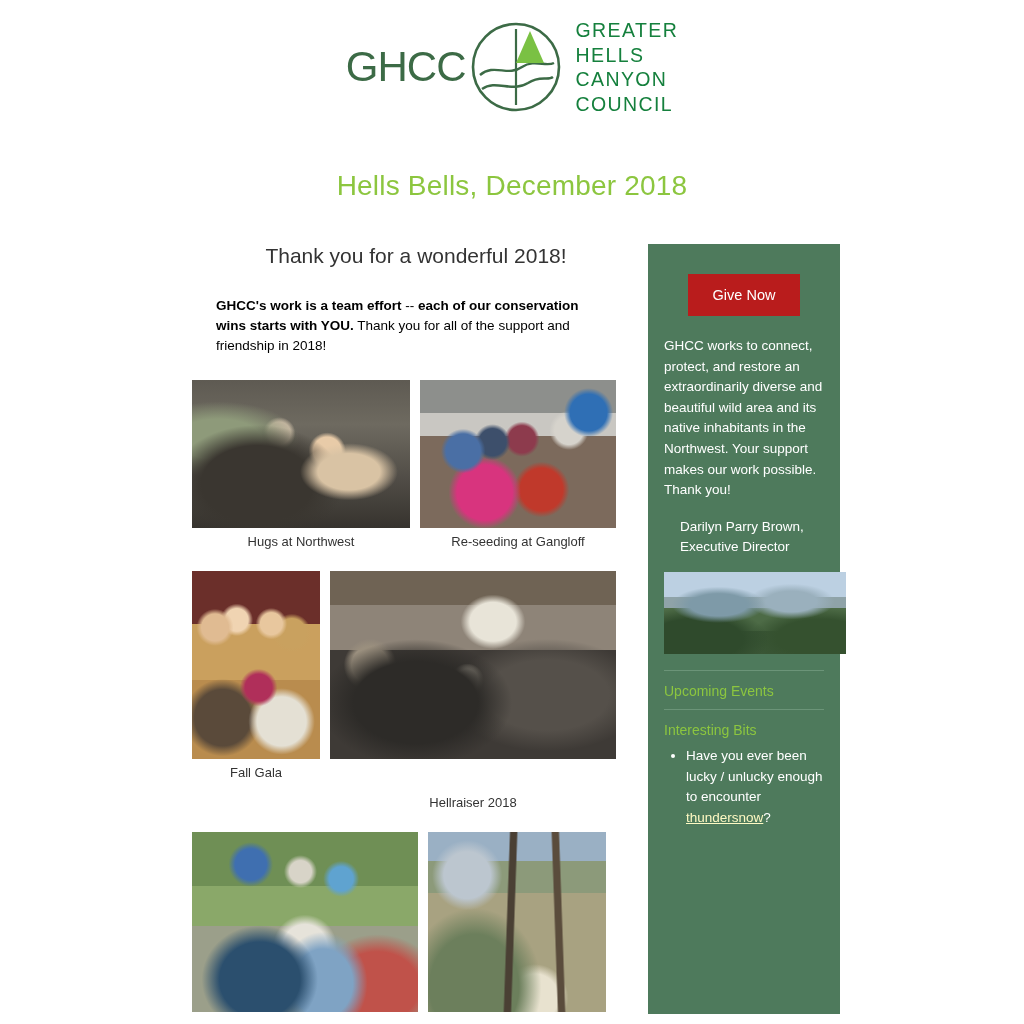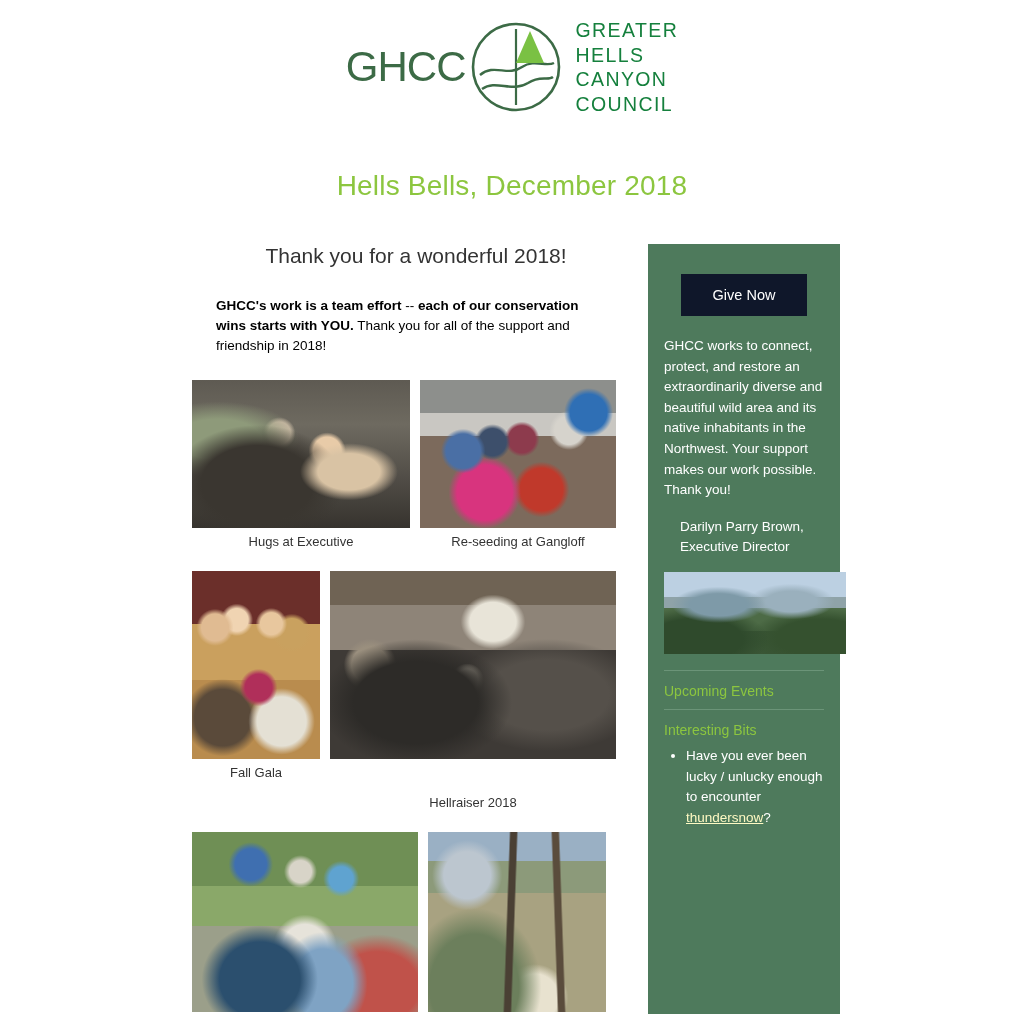--- a/index.html
+++ b/index.html
@@ -116,23 +116,23 @@
 
   .ph {
     position: relative;
     overflow: hidden;
     background: #888;
   }
 
   
   .give-btn {
     display: block;
-    width: 126px;
+    width: 112px;
     margin: 16px auto 20px auto;
-    background: #0f172a;
+    background: #b91c1c;
     color: #ffffff;
     text-align: center;
     font-size: 14.5px;
     padding: 13px 0;
     border: none;
     cursor: pointer;
     font-family: "Liberation Sans", sans-serif;
   }
   .side-text {
     font-size: 13.5px;
@@ -303,21 +303,21 @@
   <div class="main-col">
     <h2 class="section-head">Thank you for a wonderful 2018!</h2>
 
     <p class="intro"><b>GHCC's work is a team effort</b><span> -- </span><b>each of our conservation wins starts with YOU.</b><span> Thank you for all of the support and friendship in 2018!</span></p>
 
     <div class="photo-row">
       <div class="ph img-hug" style="width:218px;height:148px;"></div>
       <div class="ph img-seed" style="width:196px;height:148px;"></div>
     </div>
     <div class="cap-row">
-      <div class="photo-caption" style="width:218px;">Hugs at Executive</div>
+      <div class="photo-caption" style="width:218px;">Hugs at Northwest</div>
       <div class="photo-caption" style="width:196px;">Re-seeding at Gangloff</div>
     </div>
 
     <div class="photo-row">
       <div class="ph img-gala" style="width:128px;height:188px;"></div>
       <div class="ph img-hall" style="width:286px;height:188px;"></div>
     </div>
     <div class="cap-row">
       <div class="photo-caption" style="width:128px;">Fall Gala</div>
       <div class="photo-caption" style="width:286px;margin-top:36px;">Hellraiser 2018</div>

